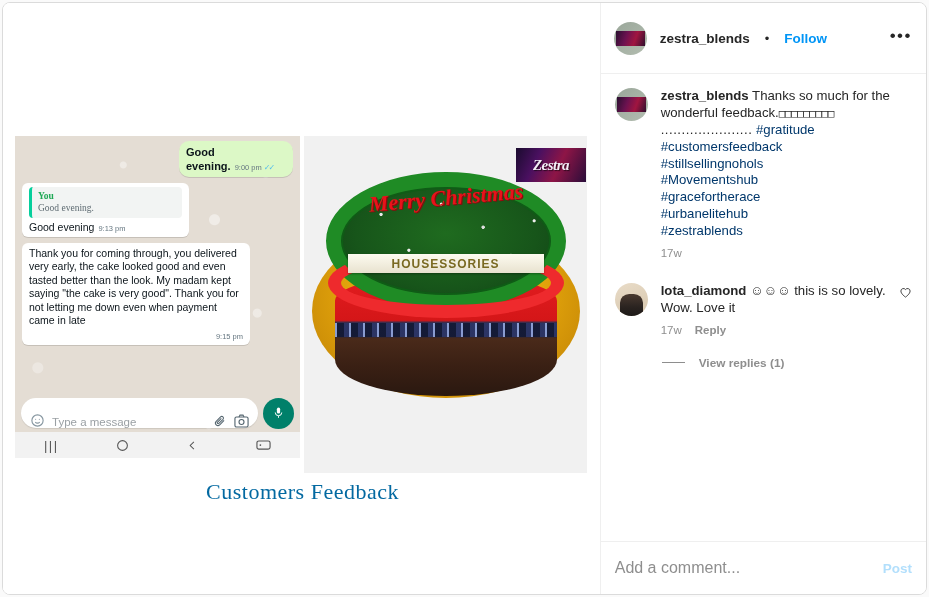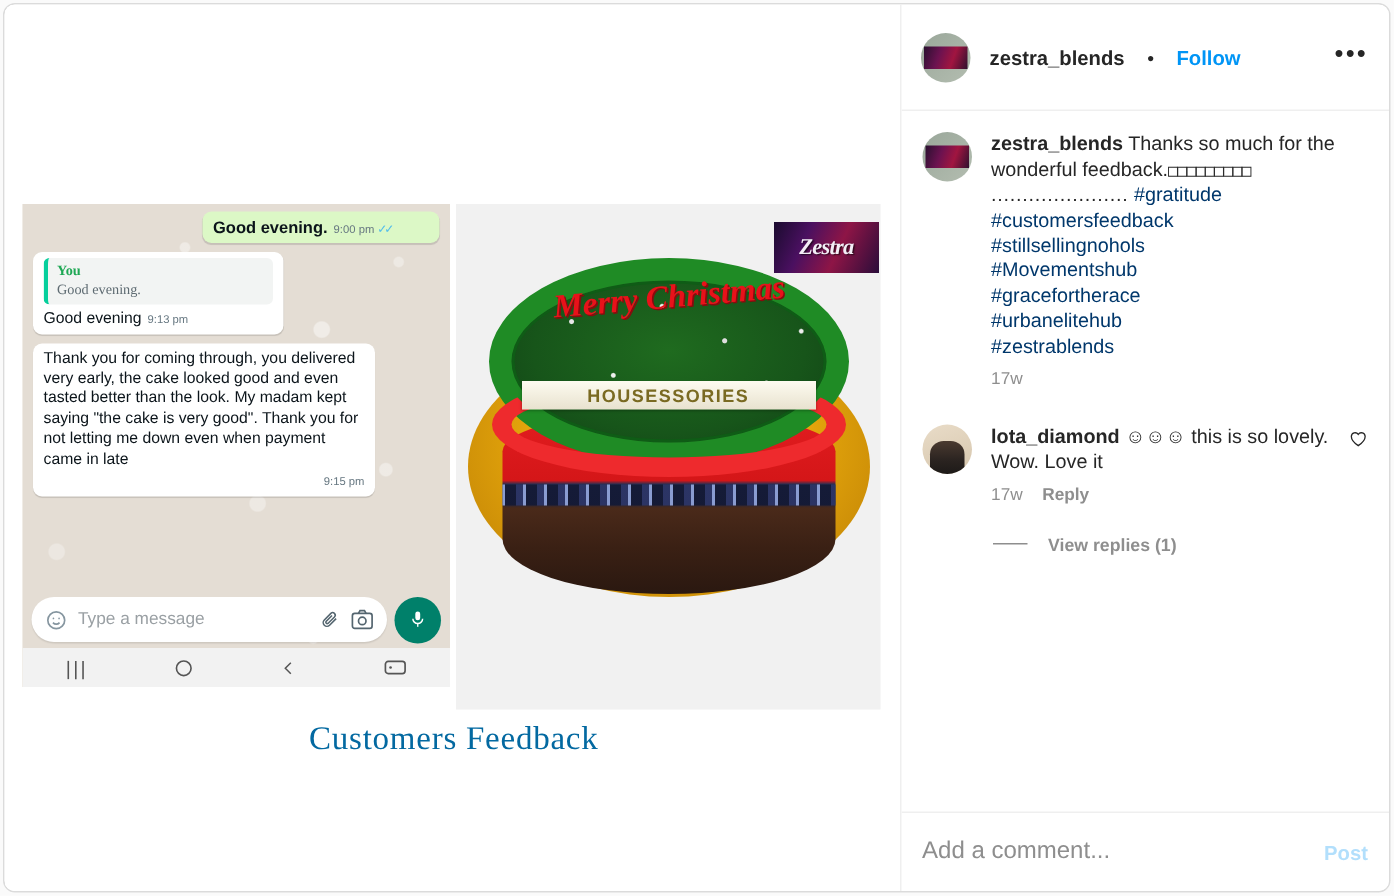--- a/index.html
+++ b/index.html
@@ -70,21 +70,21 @@
     box-shadow: 0 1px 0.5px rgba(0,0,0,.13);
     font-size: 10.5px;
     line-height: 1.28;
     color: #0b141a;
     margin-bottom: 6px;
     word-wrap: break-word;
   }
   .bubble.out { background: #dcf8c6; margin-left: auto; }
   .bubble.in  { background: #ffffff; margin-right: auto; }
 
-  .b1 { width: 158px; text-align: left; }
+  .b1 { width: 114px; text-align: left; border-radius: 10px; }
   .b1 .btxt { font-weight: bold; font-size: 11px; }
   .b2 { width: 167px; }
   .b3 { width: 228px; }
   .b4 { width: 205px; margin-left: auto; }
 
   .meta {
     font-size: 7.5px;
     color: #667781;
     white-space: nowrap;
     display: inline;
@@ -115,21 +115,21 @@
     align-items: center;
     padding: 0 6px;
     gap: 5px;
   }
   .composer-field {
     flex: 1;
     height: 30px;
     background: #fff;
     border-radius: 16px;
     display: flex;
-    align-items: center;
+    align-items: flex-end;
     padding: 0 9px;
     gap: 7px;
     box-shadow: 0 1px 1px rgba(0,0,0,.1);
   }
   .composer-field .ph { flex: 1; color: #9aa0a4; font-size: 11.5px; }
   .mic-btn {
     width: 31px; height: 31px;
     border-radius: 50%;
     background: #00806a;
     display: flex; align-items: center; justify-content: center;

